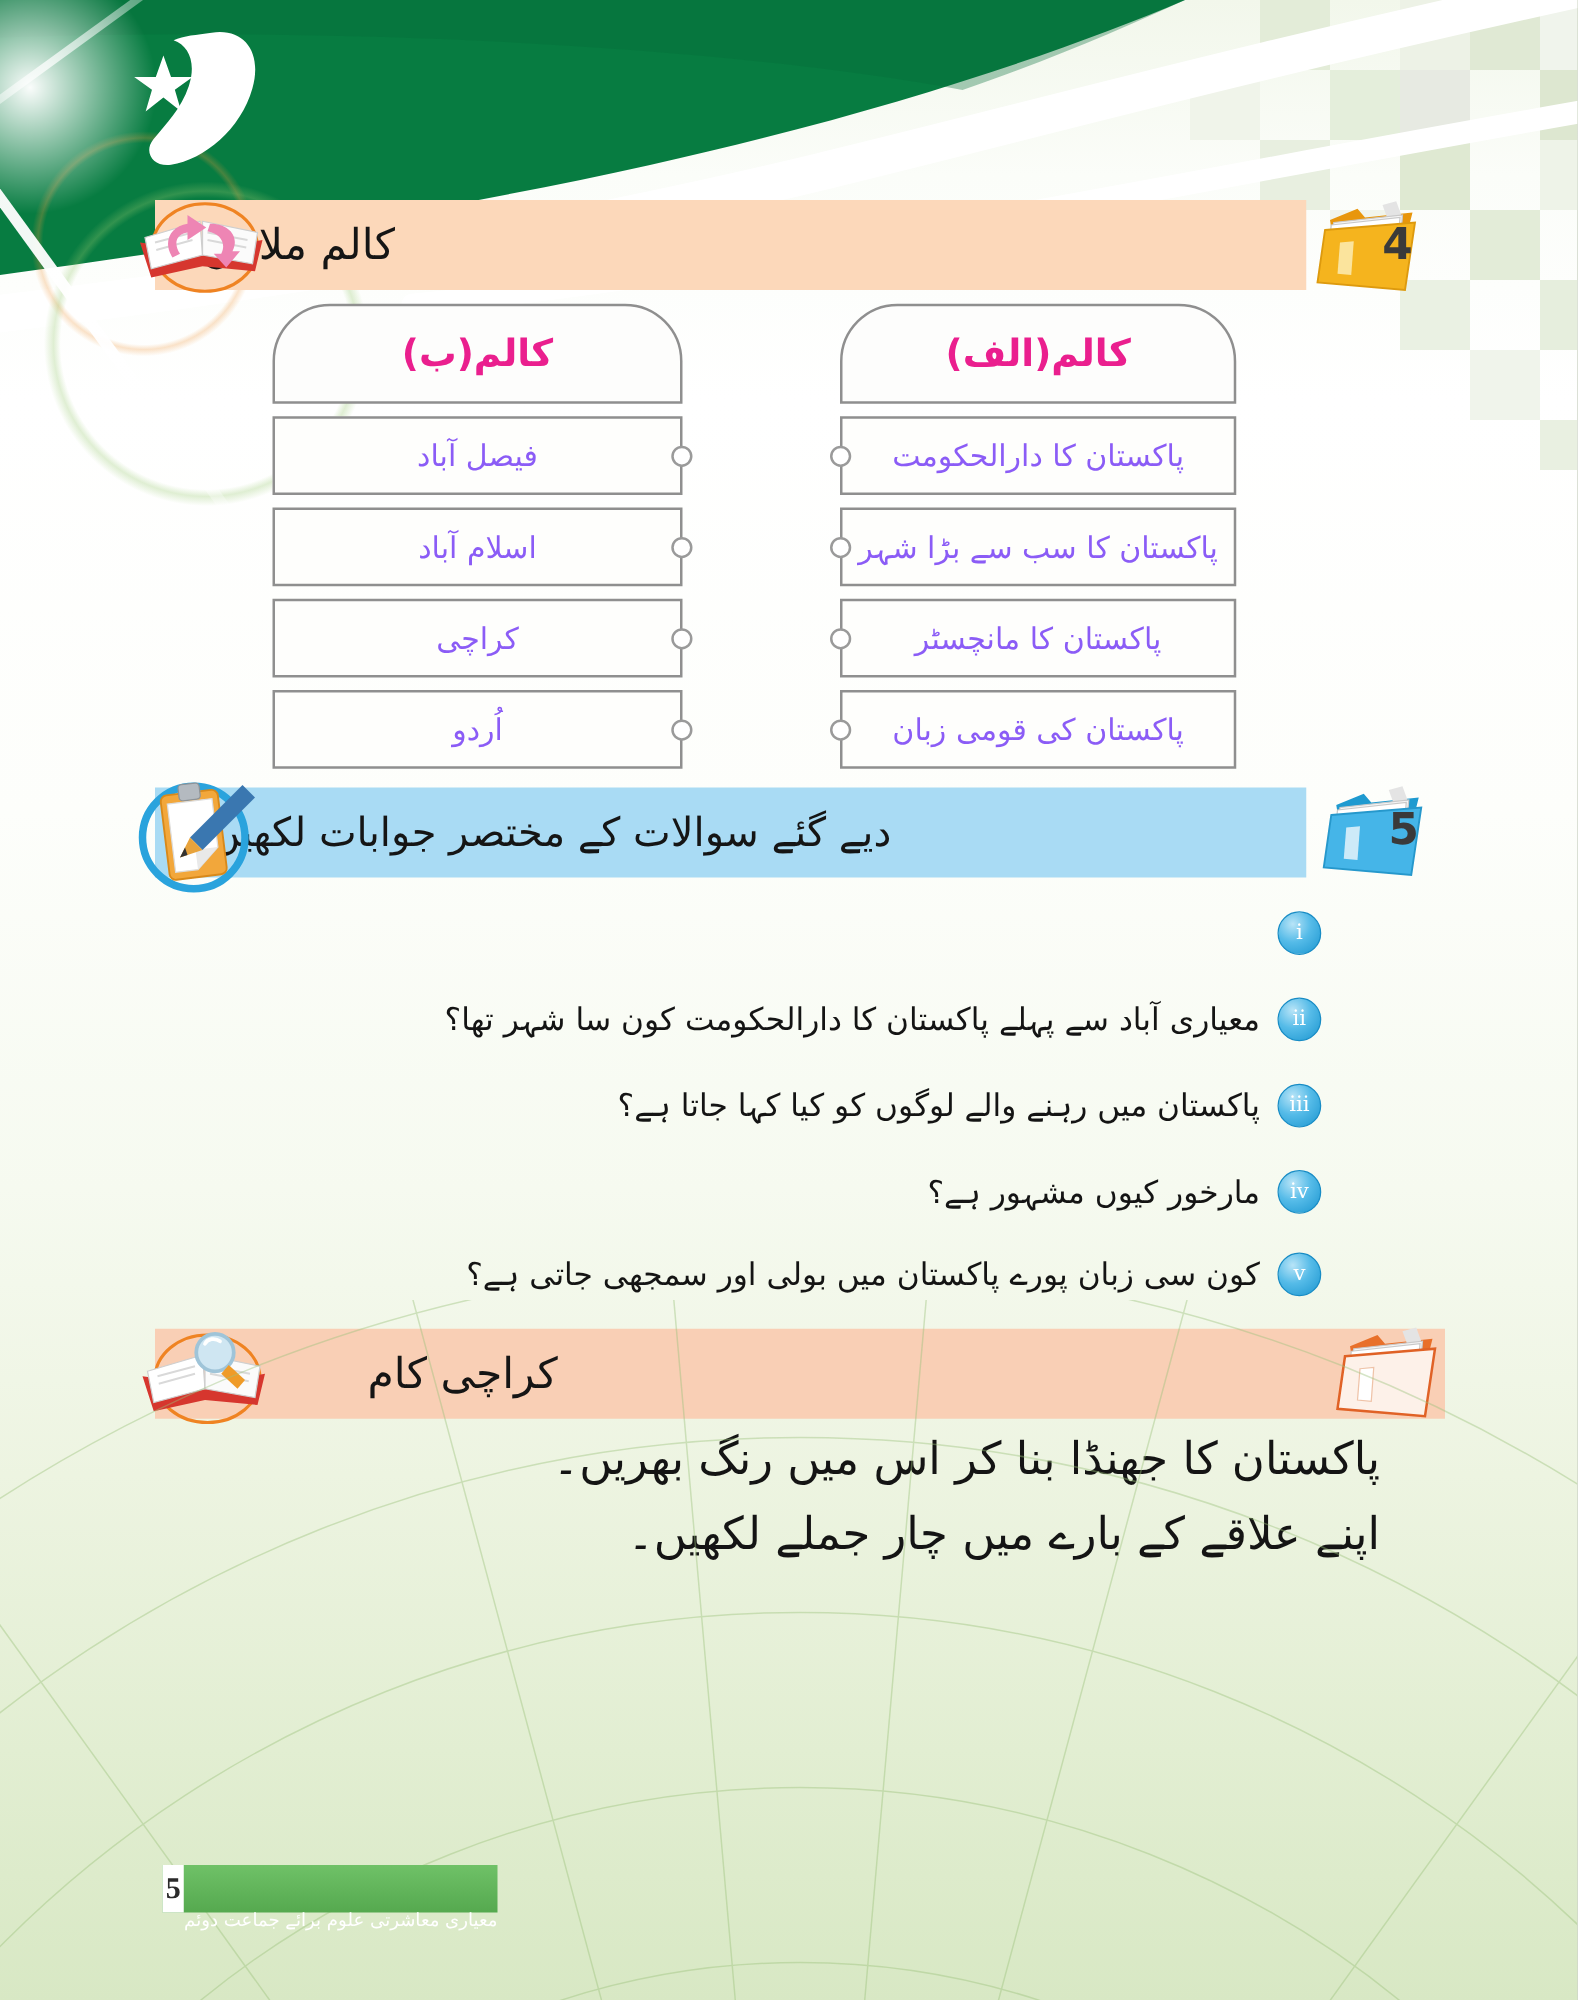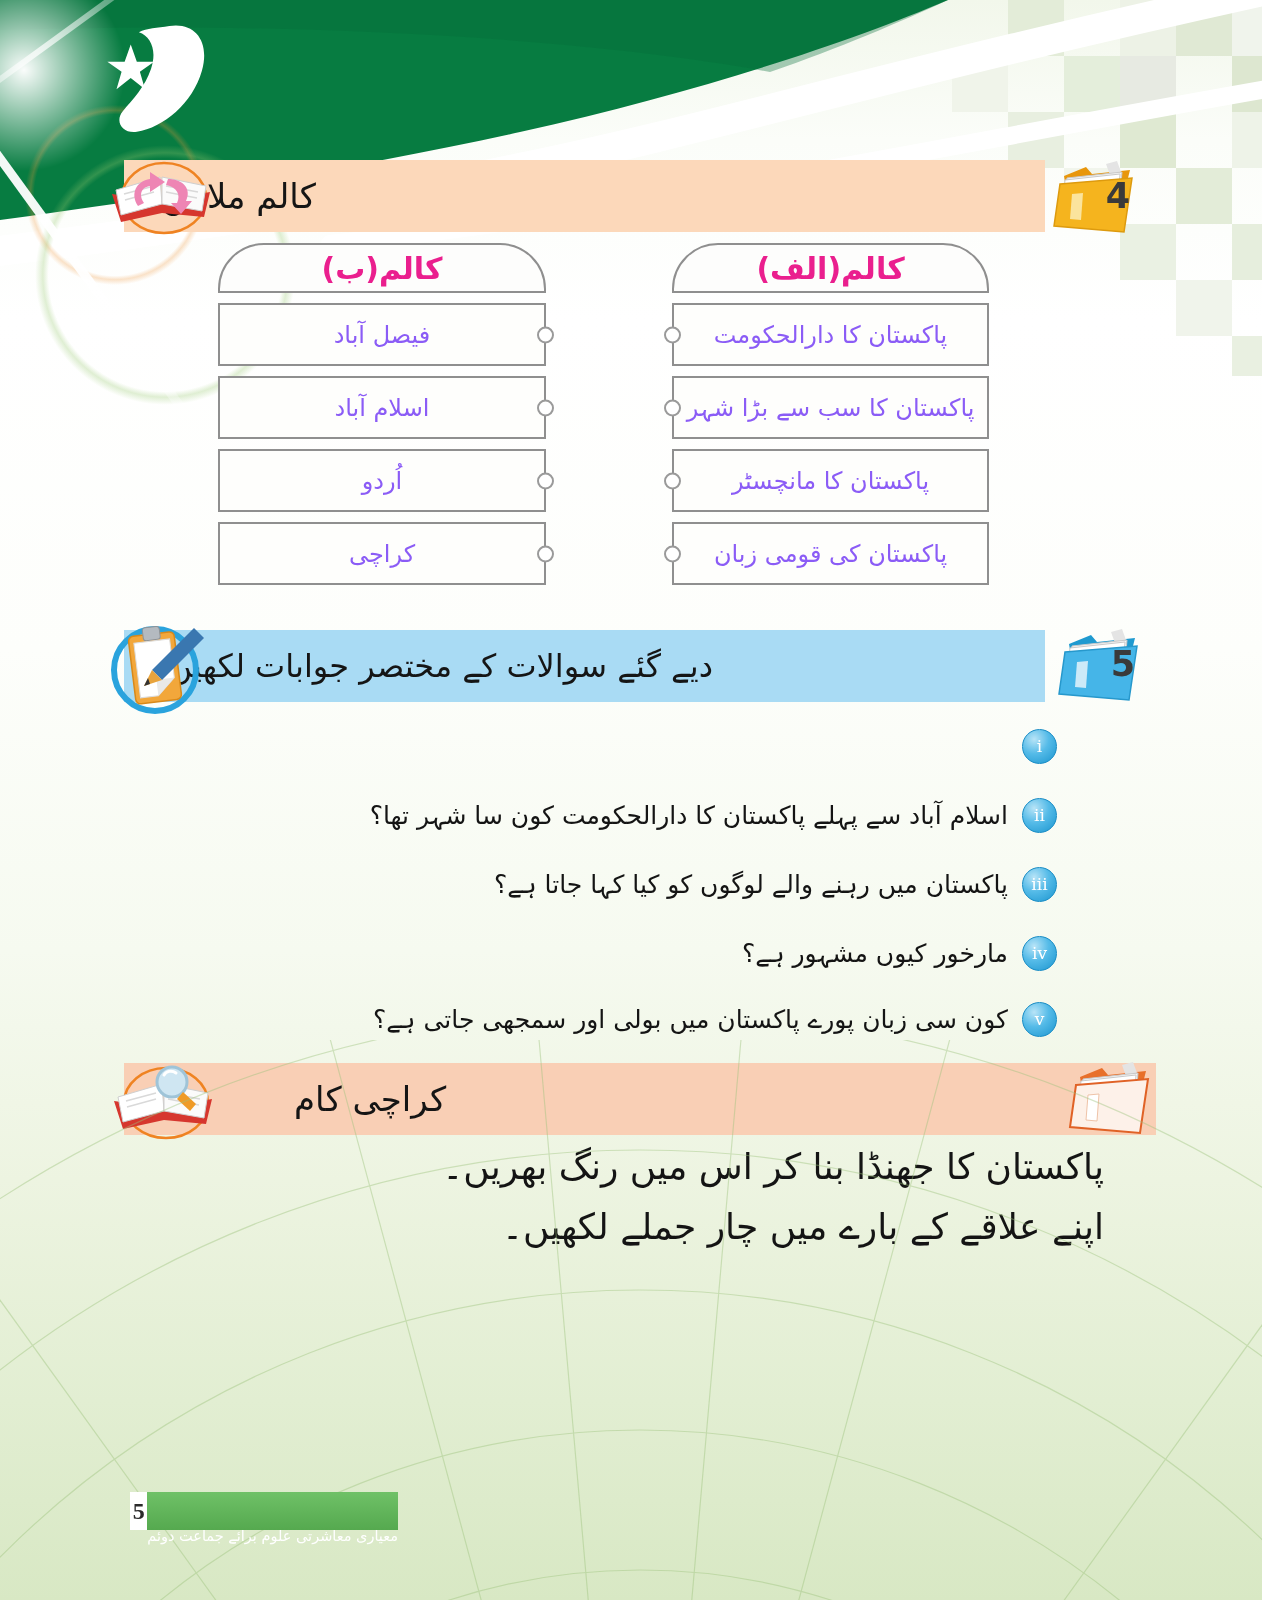--- a/index.html
+++ b/index.html
@@ -32,21 +32,21 @@
   .banner .title { font-size:34px; color:#151515; padding:0 26px; white-space:nowrap; }
   .banner-orange { background:#fcd8ba; }
   .banner-blue   { background:#a9dbf4; }
   .left-icon  { position:absolute; pointer-events:none; }
   .folder { position:absolute; width:96px; height:86px; }
   .folder .num { position:absolute; left:48px; top:24px; width:40px; text-align:center;
     font-size:35px; font-weight:bold; color:#3a3a3a; font-family:"DejaVu Sans",sans-serif; }
 
   
   .match-table { position:absolute; top:243px; }
-  .mt-header { height:50px; background:#fdfdfc; border:2px solid #8f8f8f;
+  .mt-header { height:80px; background:#fdfdfc; border:2px solid #8f8f8f;
     border-radius:46px 46px 0 0; display:flex; align-items:center; justify-content:center;
     font-size:30px; font-weight:bold; color:#ea1f8e; }
   .mt-row { position:relative; height:63px; margin-top:10px; background:#fefefc; border:2px solid #8f8f8f;
     display:flex; align-items:center; justify-content:center; font-size:24px; color:#8b5cf6; direction:rtl; }
   .mt-row:first-of-type { margin-top:0; border-top:none; }
   .dot { position:absolute; top:50%; width:17px; height:17px; border-radius:50%;
     background:#fff; border:2px solid #9a9a9a; transform:translateY(-50%); }
   .table-a .dot { left:-10px; }
   .table-b .dot { right:-10px; }
 
@@ -146,25 +146,25 @@
     <div class="mt-header">کالم(ب)</div>
     <div class="mt-row">
       <span>فیصل آباد</span>
       <span class="dot"></span>
     </div>
     <div class="mt-row">
       <span>اسلام آباد</span>
       <span class="dot"></span>
     </div>
     <div class="mt-row">
+      <span>کراچی</span>
+      <span class="dot"></span>
+    </div>
+    <div class="mt-row">
       <span>اُردو</span>
-      <span class="dot"></span>
-    </div>
-    <div class="mt-row">
-      <span>کراچی</span>
       <span class="dot"></span>
     </div>
   </div>
 
   <div class="match-table table-a" style="left:672px; width:317px;">
     <div class="mt-header">کالم(الف)</div>
     <div class="mt-row">
       <span>پاکستان کا دارالحکومت</span>
       <span class="dot"></span>
     </div>
@@ -209,21 +209,21 @@
       </svg>
       <div class="num">5</div>
     </div>
   </div>
 
   <div class="question" style="top:723px;">
     <span class="q-badge">i</span>
   </div>
   <div class="question" style="top:792px;">
     <span class="q-badge">ii</span>
-    <span class="q-text">اسلام آباد سے پہلے پاکستان کا دارالحکومت کون سا شہر تھا؟</span>
+    <span class="q-text">معیاری آباد سے پہلے پاکستان کا دارالحکومت کون سا شہر تھا؟</span>
   </div>
   <div class="question" style="top:861px;">
     <span class="q-badge">iii</span>
     <span class="q-text">پاکستان میں رہنے والے لوگوں کو کیا کہا جاتا ہے؟</span>
   </div>
   <div class="question" style="top:930px;">
     <span class="q-badge">iv</span>
     <span class="q-text">مارخور کیوں مشہور ہے؟</span>
   </div>
   <div class="question" style="top:996px;">

